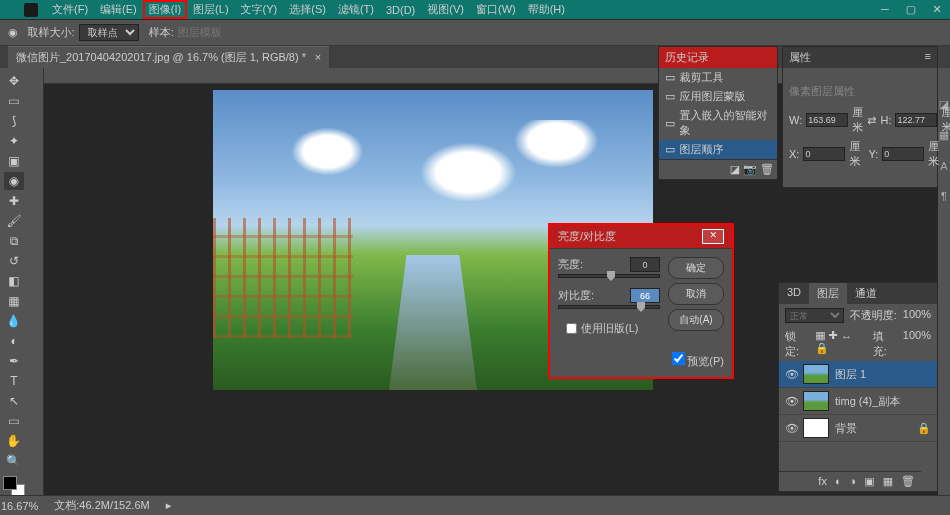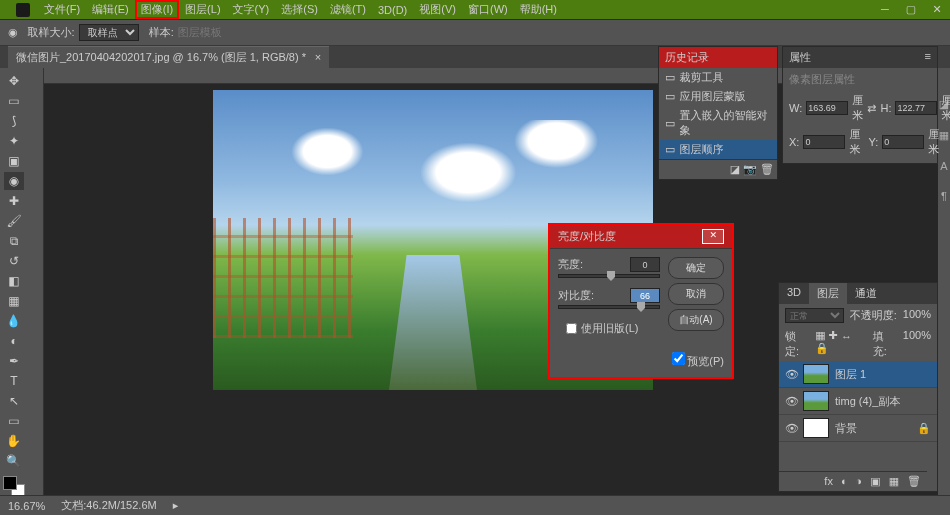--- a/index.html
+++ b/index.html
@@ -1,17 +1,17 @@
 <!DOCTYPE html>
 <html><head>
 <meta charset="utf-8">
 <style>
 *{margin:0;padding:0;box-sizing:border-box;font-family:"Microsoft YaHei",sans-serif;font-size:11px;color:#ccc;user-select:none}
 body{background:#535353;width:950px;height:515px;overflow:hidden;position:relative}
-.menubar{height:20px;background:#4d7c0f;display:flex;align-items:center;padding-left:16px;border-bottom:1px solid #2a2a2a}
+.menubar{height:20px;background:#0f766e;display:flex;align-items:center;padding-left:24px;border-bottom:1px solid #2a2a2a}
 .menubar .logo{width:14px;height:14px;background:#1a1a1a;border-radius:2px;margin-right:8px}
 .menubar .mi{padding:2px 6px;cursor:pointer}
 .menubar .mi.hl{border:2px solid red;padding:0 4px}
 .winctl{position:absolute;right:4px;top:2px;display:flex;gap:8px}
 .winctl span{width:18px;height:14px;display:flex;align-items:center;justify-content:center;cursor:pointer}
 .optbar{height:26px;background:#535353;display:flex;align-items:center;padding-left:8px;gap:10px;border-bottom:1px solid #383838}
 .optbar .seg{display:flex;align-items:center;gap:4px}
 .optbar select{background:#3a3a3a;border:1px solid #222;color:#ccc;font-size:10px;padding:1px 4px}
 .tabbar{height:22px;background:#3f3f3f;display:flex;align-items:center;padding-left:8px}
 .tabbar .tab{background:#535353;padding:3px 8px;font-size:10px;border-top:1px solid #666}
@@ -28,58 +28,58 @@
 .ruler-v{position:absolute;top:0;left:0;bottom:0;width:16px;background:#535353;border-right:1px solid #333}
 .img{position:absolute;left:185px;top:22px;width:440px;height:300px;background:linear-gradient(to bottom,#5a8dc8 0%,#8fb8e0 30%,#b5d4ed 45%,#7fb84a 55%,#3a7d2e 80%,#2a5a20 100%);overflow:hidden}
 .img::before{content:"";position:absolute;top:10%;left:10%;width:80%;height:35%;background:radial-gradient(ellipse 60px 40px at 20% 30%,#fff 0%,#fff 40%,transparent 60%),radial-gradient(ellipse 80px 50px at 60% 50%,#fff 0%,#fff 40%,transparent 60%),radial-gradient(ellipse 70px 45px at 85% 20%,#fff 0%,#fff 40%,transparent 60%)}
 .img::after{content:"";position:absolute;bottom:0;left:40%;width:20%;height:45%;background:linear-gradient(to bottom,#a5c8e8 0%,#4a6a3a 100%);clip-path:polygon(20% 0,80% 0,100% 100%,0 100%)}
 .pergola{position:absolute;left:185px;top:150px;width:140px;height:120px;background:repeating-linear-gradient(90deg,rgba(180,80,40,0.6) 0 3px,transparent 3px 15px),repeating-linear-gradient(0deg,rgba(180,80,40,0.4) 0 3px,transparent 3px 20px)}
 .rightdock{width:12px;background:#535353;display:flex;flex-direction:column;align-items:center;padding-top:30px;gap:18px}
 .rightdock span{font-size:11px;cursor:pointer;color:#aaa}
 .panels{position:absolute;right:12px;top:46px;width:156px}
 .panel{background:#535353;border:1px solid #2a2a2a;margin-bottom:2px}
 .panel .hdr{background:#3a3a3a;padding:3px 6px;font-size:10px;display:flex;justify-content:space-between}
-.panel .body{padding:4px 6px;font-size:10px}
+.panel .body{padding:16px 6px;font-size:10px}
 .hist{position:absolute;right:172px;top:46px;width:120px;background:#535353;border:1px solid #2a2a2a}
 .hist .hdr{background:#b91c1c;padding:3px 6px;font-size:10px}
 .hist .row{padding:2px 6px;font-size:9px;display:flex;align-items:center;gap:4px}
 .hist .row.sel{background:#2a5a8a}
 .hist .ftr{padding:3px;text-align:right;border-top:1px solid #333}
 .props .row{display:flex;align-items:center;gap:4px;padding:2px 0}
 .props input{width:42px;background:#3a3a3a;border:1px solid #222;color:#ccc;font-size:9px;padding:1px}
 .layers{position:absolute;right:12px;top:282px;width:160px;height:210px;background:#535353;border:1px solid #2a2a2a}
 .layers .tabs{display:flex;background:#3a3a3a;font-size:10px}
 .layers .tabs span{padding:3px 8px;cursor:pointer}
 .layers .tabs span.active{background:#535353}
 .layers .opts{padding:4px 6px;display:flex;gap:6px;font-size:9px}
 .layers .opts select{background:#3a3a3a;border:1px solid #222;color:#777;font-size:9px;flex:1}
 .layers .locks{padding:2px 6px;display:flex;gap:6px;font-size:9px;color:#888;align-items:flex-start}
 .layers .lyr{display:flex;align-items:center;padding:3px 6px;gap:6px;border-bottom:1px solid #444}
 .layers .lyr.sel{background:#2a5a8a}
 .layers .lyr .eye{width:12px}
 .layers .lyr .thumb{width:26px;height:20px;background:linear-gradient(#7ab0e0 40%,#5a9a3a 60%);border:1px solid #222}
 .layers .lyr .thumb.bg{background:#fff}
-.layers .ftr{position:absolute;bottom:0;left:0;right:10px;padding:3px 6px;display:flex;justify-content:flex-end;gap:8px;border-top:1px solid #333;font-size:10px;color:#888}
+.layers .ftr{position:absolute;bottom:0;left:0;right:16px;padding:3px 6px;display:flex;justify-content:flex-end;gap:8px;border-top:1px solid #333;font-size:10px;color:#888}
 .dialog{position:absolute;left:548px;top:223px;width:186px;background:#535353;border:2px solid red}
 .dialog .ttl{background:#b91c1c;padding:4px 8px;font-size:11px;display:flex;justify-content:space-between;border-bottom:1px solid #3a3a3a}
 .dialog .ttl .close{background:#c04040;color:#fff;padding:0 6px;font-size:9px;cursor:pointer;border:1px solid #fff}
 .dialog .content{padding:8px;display:flex;gap:8px}
 .dialog .sliders{flex:1}
 .dialog .srow{margin-bottom:10px}
 .dialog .srow .lbl{display:flex;justify-content:space-between;font-size:10px;margin-bottom:2px}
 .dialog .srow .lbl input{width:30px;background:#3a3a3a;border:1px solid #222;color:#ccc;font-size:9px;text-align:center}
 .dialog .srow .lbl input.hl{background:#5a8ac0;color:#fff}
 .dialog .srow .track{height:4px;background:#3a3a3a;position:relative;border:1px solid #222}
 .dialog .srow .thumb{position:absolute;width:8px;height:10px;background:#aaa;top:-4px;clip-path:polygon(0 0,100% 0,100% 60%,50% 100%,0 60%)}
 .dialog .btns{display:flex;flex-direction:column;gap:4px}
 .dialog .btns button{background:#5a5a5a;border:1px solid #333;border-radius:10px;color:#ddd;font-size:10px;padding:3px 10px;cursor:pointer;width:56px}
 .dialog .chk{font-size:10px;display:flex;align-items:center;gap:4px;padding:2px 8px 6px}
 .dialog .chk input{width:11px;height:11px}
 .dialog .prev{padding:2px 8px 8px;text-align:right;font-size:10px}
-.status{position:absolute;bottom:0;left:0;right:0;height:20px;background:#535353;border-top:1px solid #333;display:flex;align-items:center;padding-left:8px;gap:16px;font-size:10px}
+.status{position:absolute;bottom:0;left:0;right:0;height:20px;background:#535353;border-top:1px solid #333;display:flex;align-items:center;padding-left:1px;gap:16px;font-size:10px}
 </style>
 </head>
 <body>
 
 <div class="menubar">
   <div class="logo"></div>
   <span class="mi">文件(F)</span>
   <span class="mi">编辑(E)</span>
   <span class="mi hl">图像(I)</span>
   <span class="mi">图层(L)</span>

